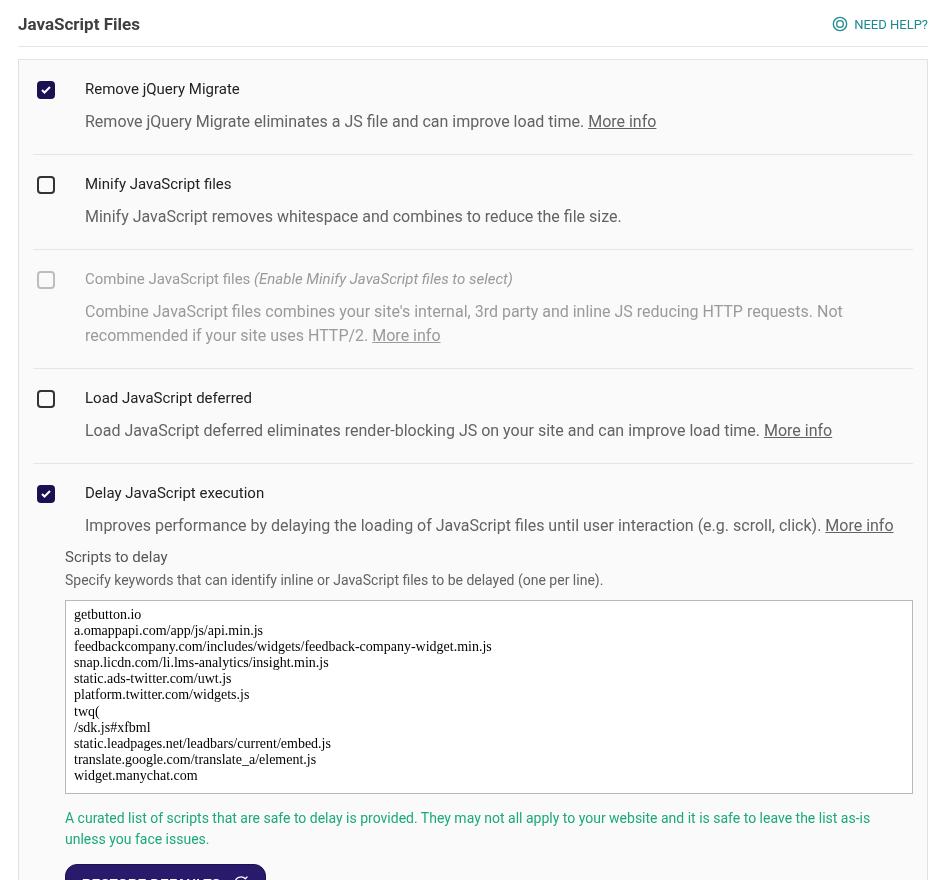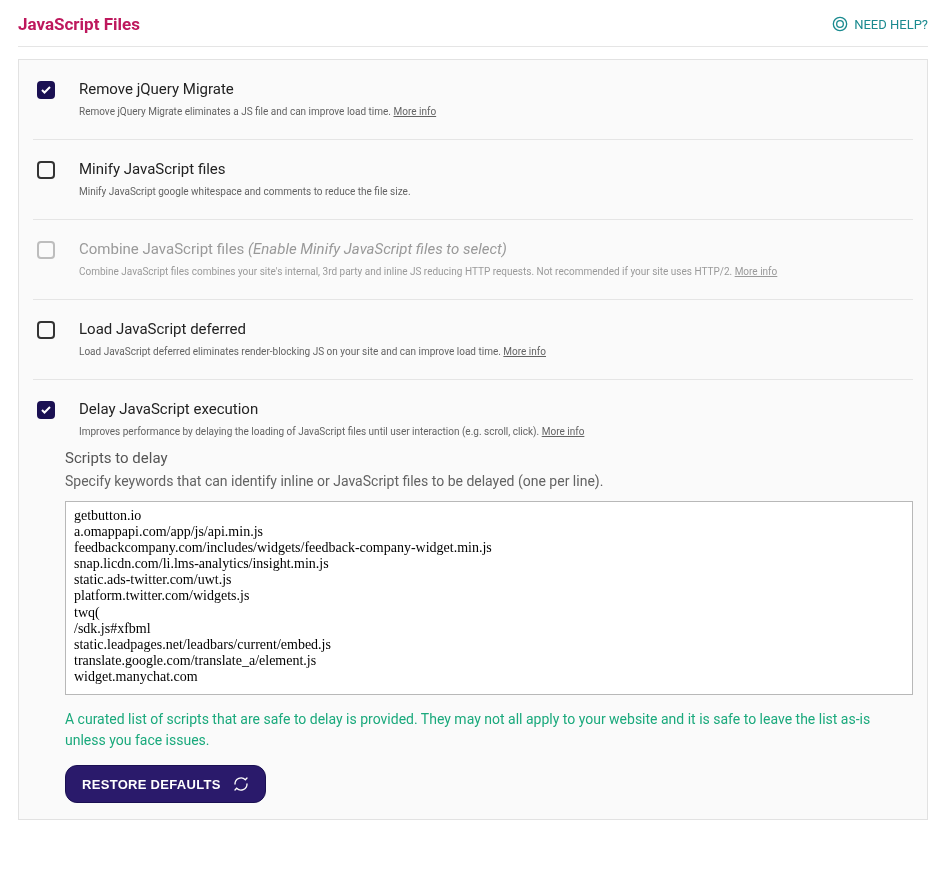--- a/index.html
+++ b/index.html
@@ -15,21 +15,21 @@
     display: flex;
     justify-content: space-between;
     align-items: center;
     padding: 14px 0 12px 0;
     border-bottom: 1px solid #e5e5e5;
   }
   .header h2 {
     margin: 0;
     font-size: 17px;
     font-weight: 700;
-    color: #be185d;
+    color: #404040;
   }
   .need-help {
     display: flex;
     align-items: center;
     gap: 6px;
     color: #1a8a8f;
     font-size: 13px;
     font-weight: 400;
     cursor: pointer;
   }
@@ -38,21 +38,21 @@
   .panel {
     margin-top: 12px;
     border: 1px solid #e2e2e2;
     background: #fafafa;
     padding: 0 14px 16px 14px;
   }
   .option-row {
     padding: 20px 4px 20px 4px;
     border-bottom: 1px solid #e5e5e5;
     display: flex;
-    gap: 24px;
+    gap: 30px;
     align-items: flex-start;
   }
   .option-row.no-border { border-bottom: none; padding-bottom: 4px; }
   .option-row.disabled { color: #9a9a9a; justify-content: flex-end; }
   .option-row.disabled .option-desc,
   .option-row.disabled .option-title,
   .option-row.disabled .more-info { color: #9a9a9a; }
   .checkbox {
     flex: 0 0 18px;
     width: 18px;
@@ -78,23 +78,24 @@
   .option-title {
     font-size: 15px;
     color: #222;
     margin-bottom: 6px;
   }
   .option-title .hint {
     font-style: italic;
     color: #999;
   }
   .option-desc {
-    font-size: 10px;
+    font-size: 16px;
     color: #636363;
     line-height: 1.5;
+    margin-top: 12px;
   }
   .more-info {
     text-decoration: underline;
     color: #636363;
     cursor: pointer;
   }
   .sub-section {
     margin-left: 32px;
     margin-top: 6px;
   }
@@ -170,21 +171,21 @@
       <div class="option-desc">
         <span>Remove jQuery Migrate eliminates a JS file and can improve load time. </span><span class="more-info">More info</span>
       </div>
     </div>
   </div>
 
   <div class="option-row">
     <div class="checkbox"></div>
     <div class="option-body">
       <div class="option-title">Minify JavaScript files</div>
-      <div class="option-desc">Minify JavaScript google whitespace and comments to reduce the file size.</div>
+      <div class="option-desc">Minify JavaScript removes whitespace and combines to reduce the file size.</div>
     </div>
   </div>
 
   <div class="option-row disabled">
     <div class="checkbox disabled"></div>
     <div class="option-body">
       <div class="option-title">
         <span>Combine JavaScript files </span><span class="hint">(Enable Minify JavaScript files to select)</span>
       </div>
       <div class="option-desc">

